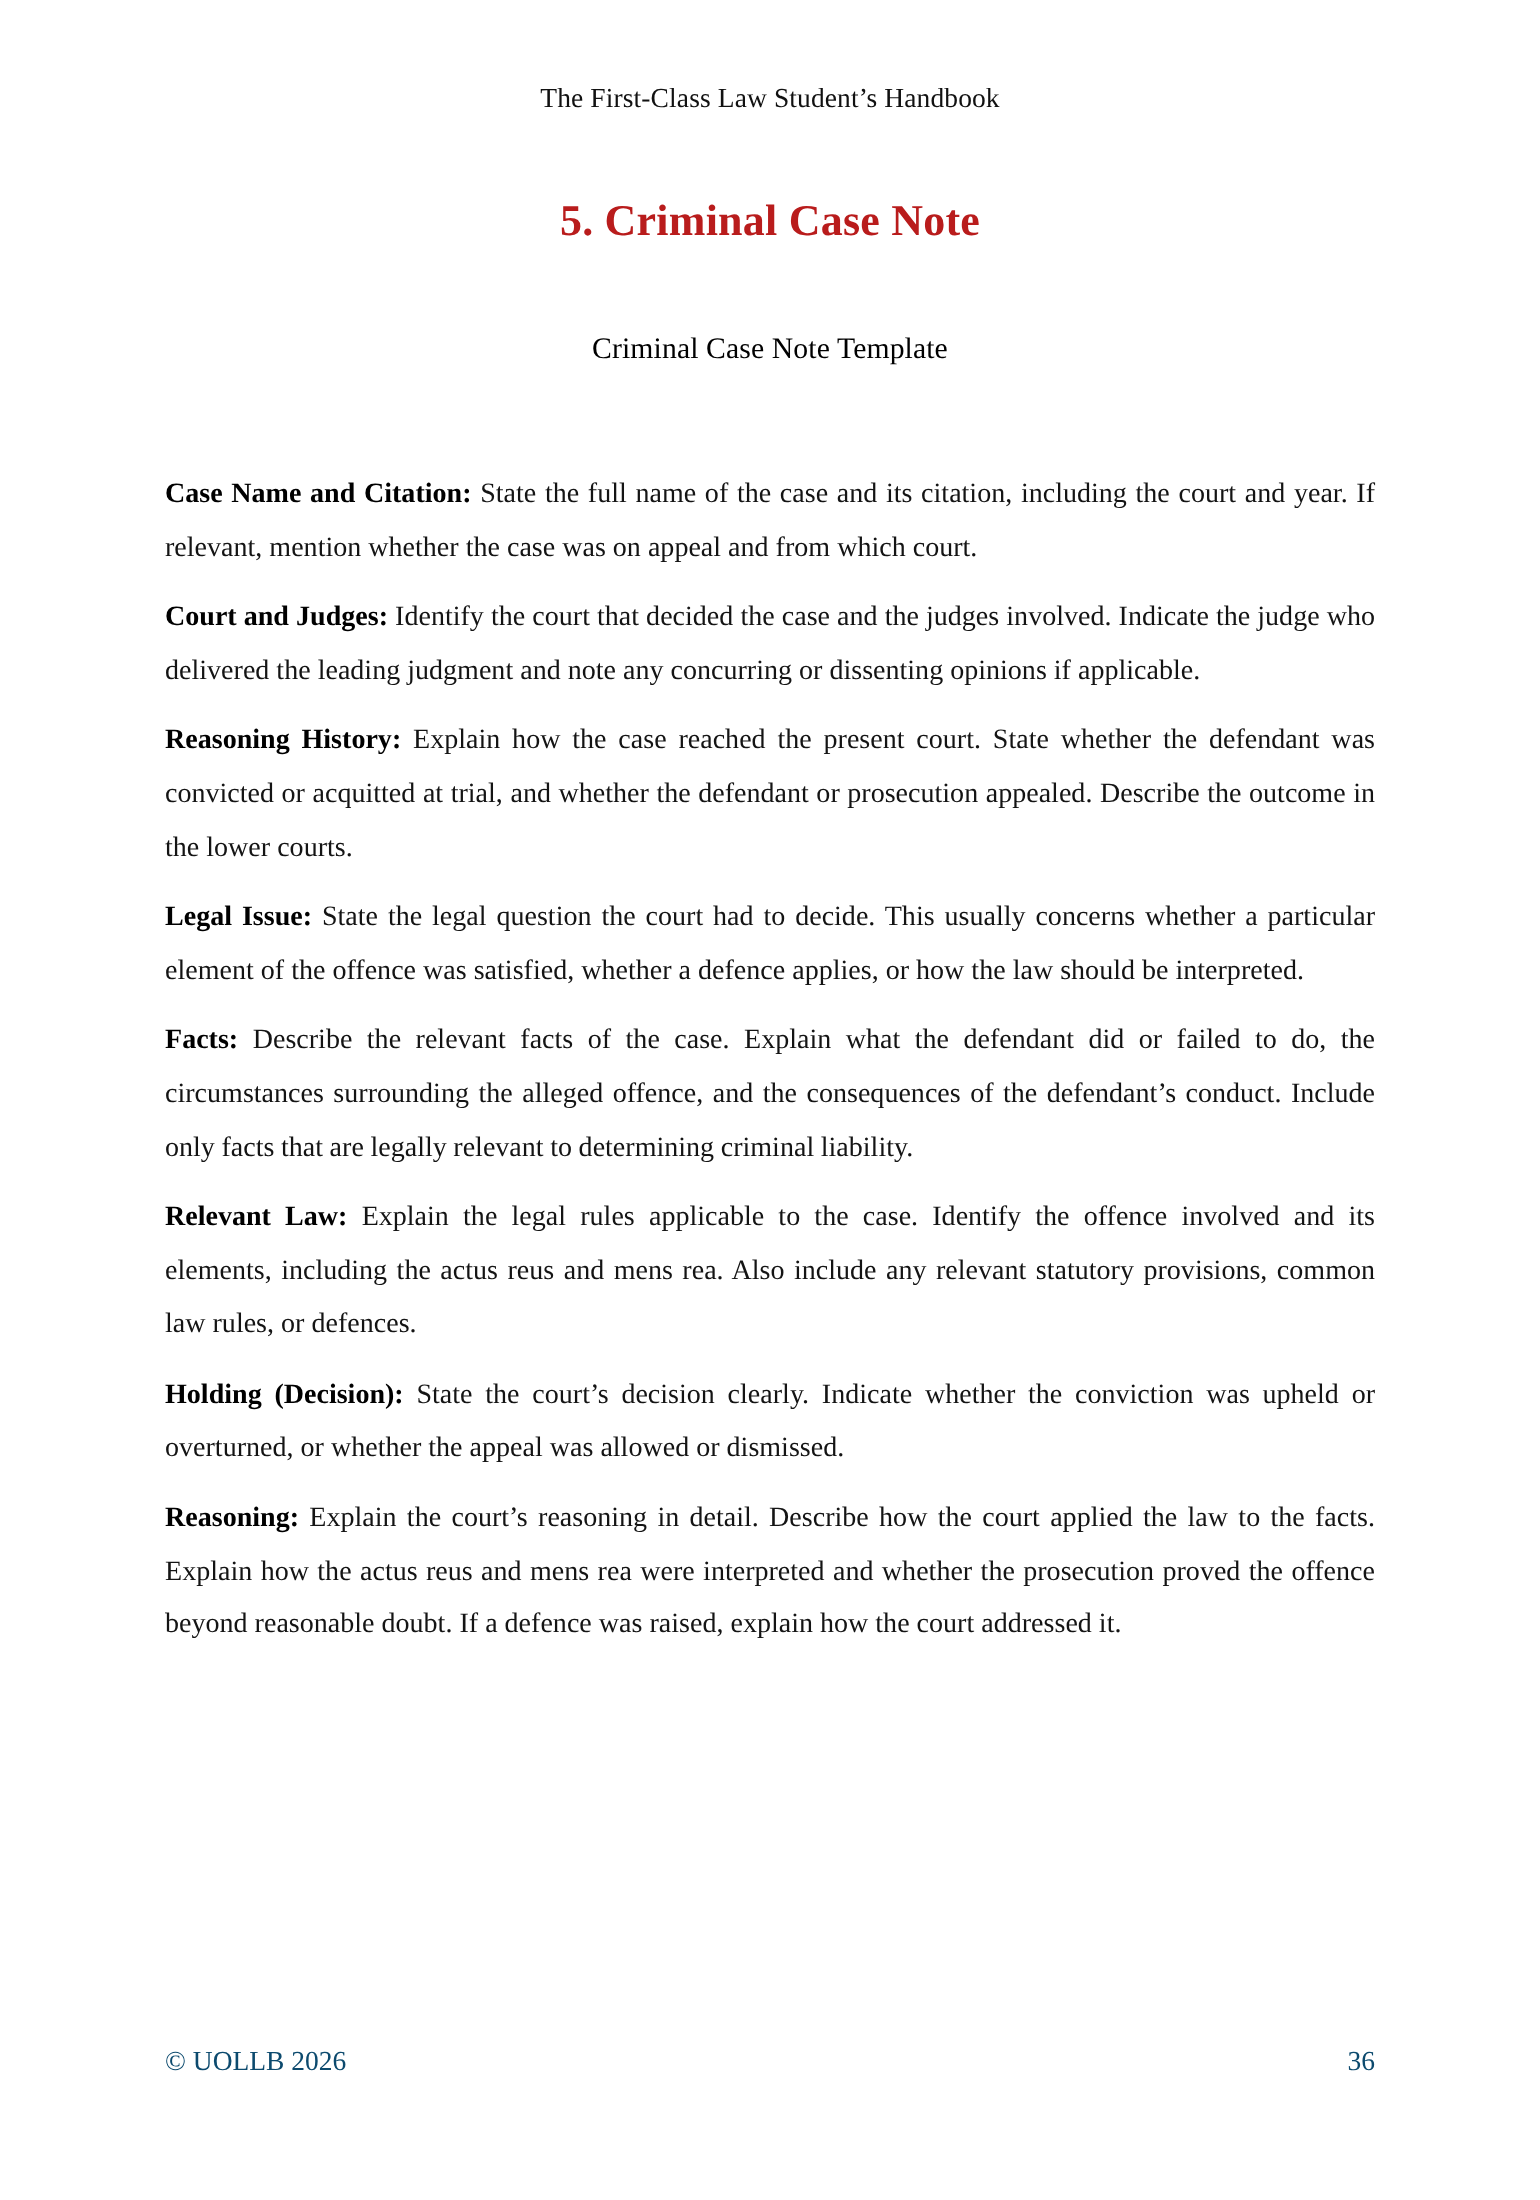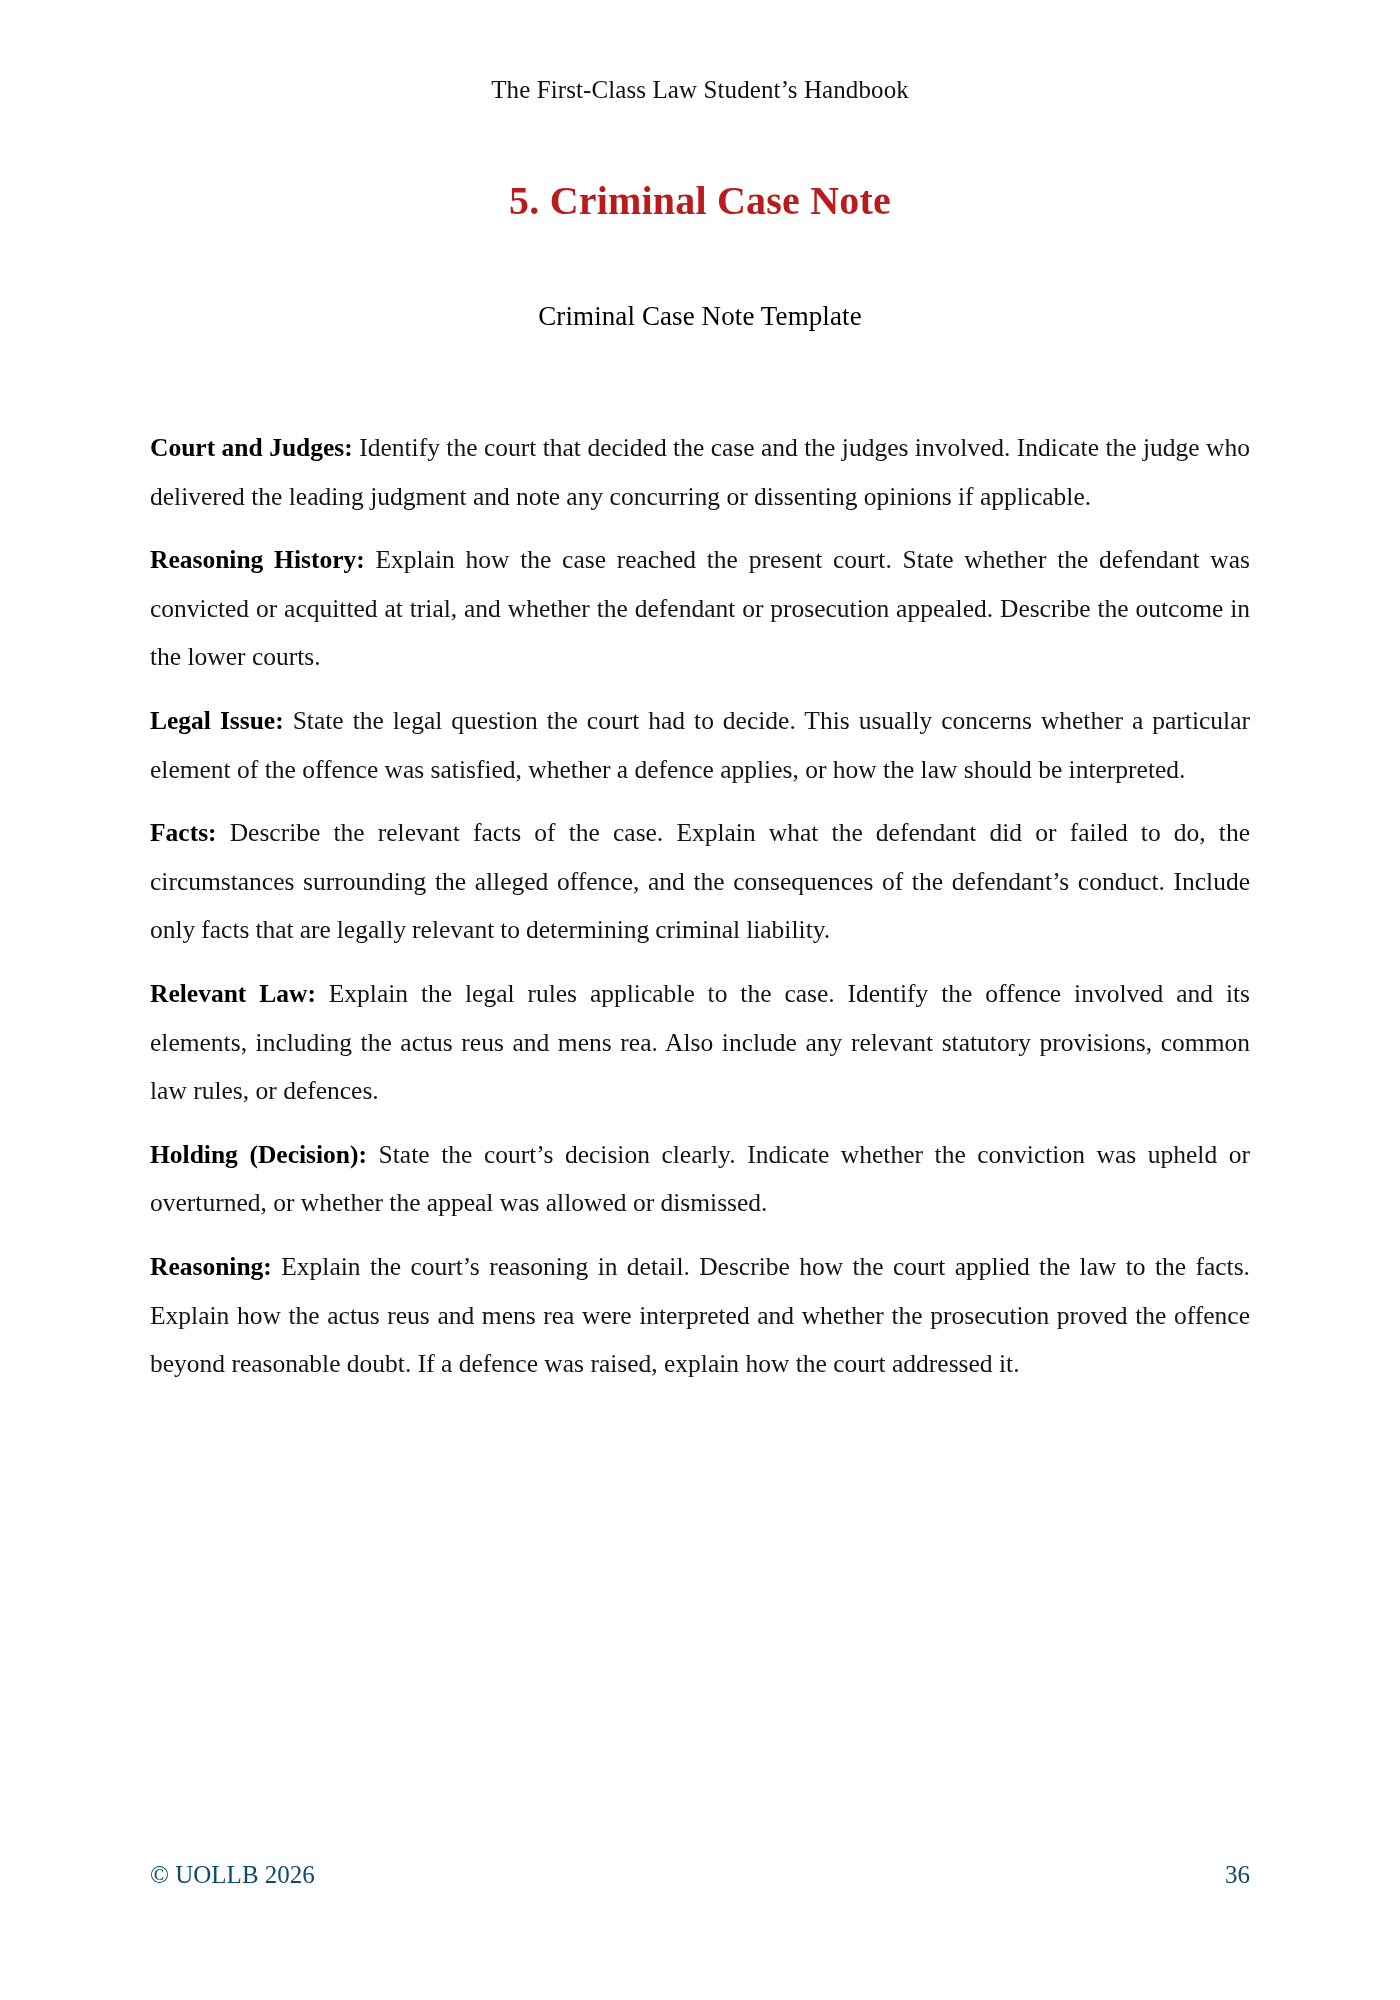--- a/index.html
+++ b/index.html
@@ -121,20 +121,23 @@
 <div class="page">
 
   <div class="running-header">The First-Class Law Student’s Handbook</div>
 
   <h1 class="chapter-title">5. Criminal Case Note</h1>
 
   <h2 class="section-subtitle">Criminal Case Note Template</h2>
 
   <div class="body-column">
 
+    <p class="para">
+      <span class="lead">Case Name and Citation:</span><span class="rest"> State the full name of the case and its citation, including the court and year. If relevant, mention whether the case was on appeal and from which court.</span>
+    </p>
 
     <p class="para">
       <span class="lead">Court and Judges:</span><span class="rest"> Identify the court that decided the case and the judges involved. Indicate the judge who delivered the leading judgment and note any concurring or dissenting opinions if applicable.</span>
     </p>
 
     <p class="para">
       <span class="lead">Reasoning History:</span><span class="rest"> Explain how the case reached the present court. State whether the defendant was convicted or acquitted at trial, and whether the defendant or prosecution appealed. Describe the outcome in the lower courts.</span>
     </p>
 
     <p class="para">

